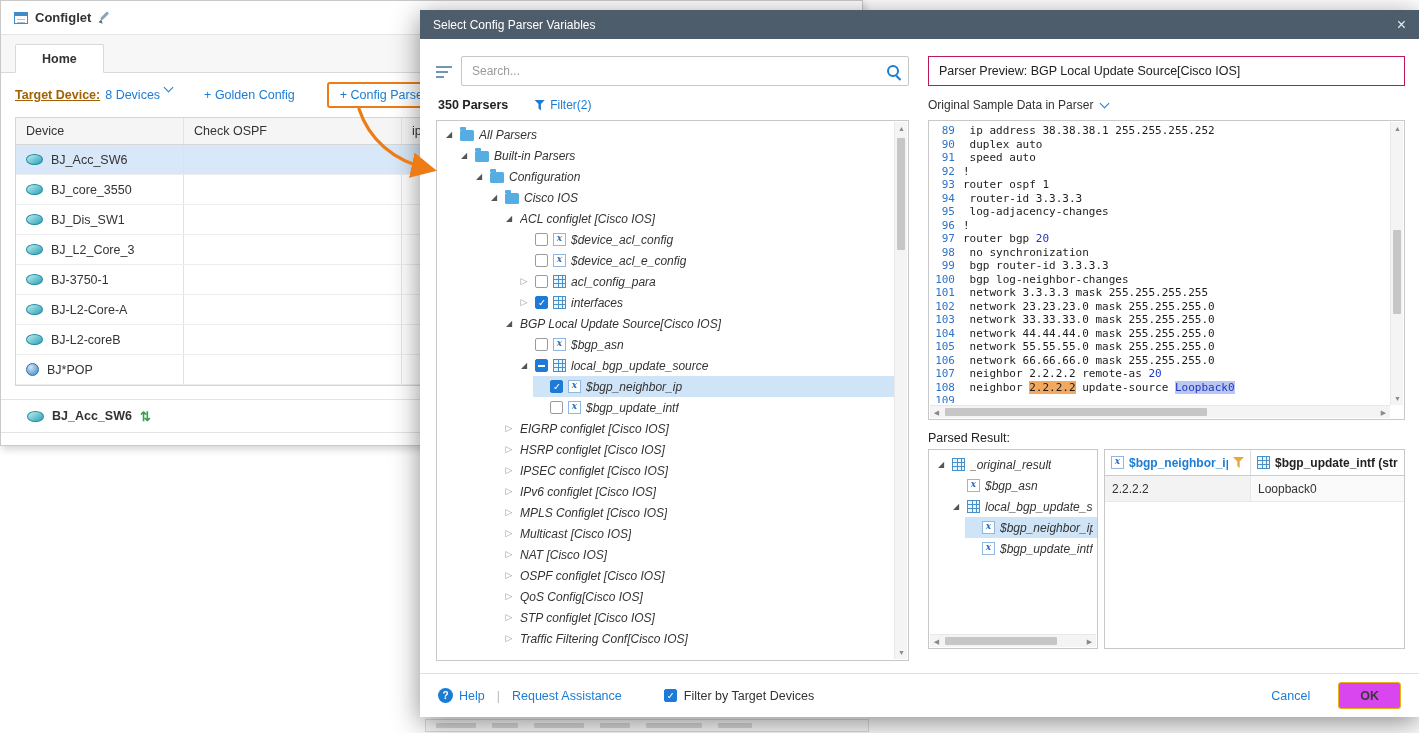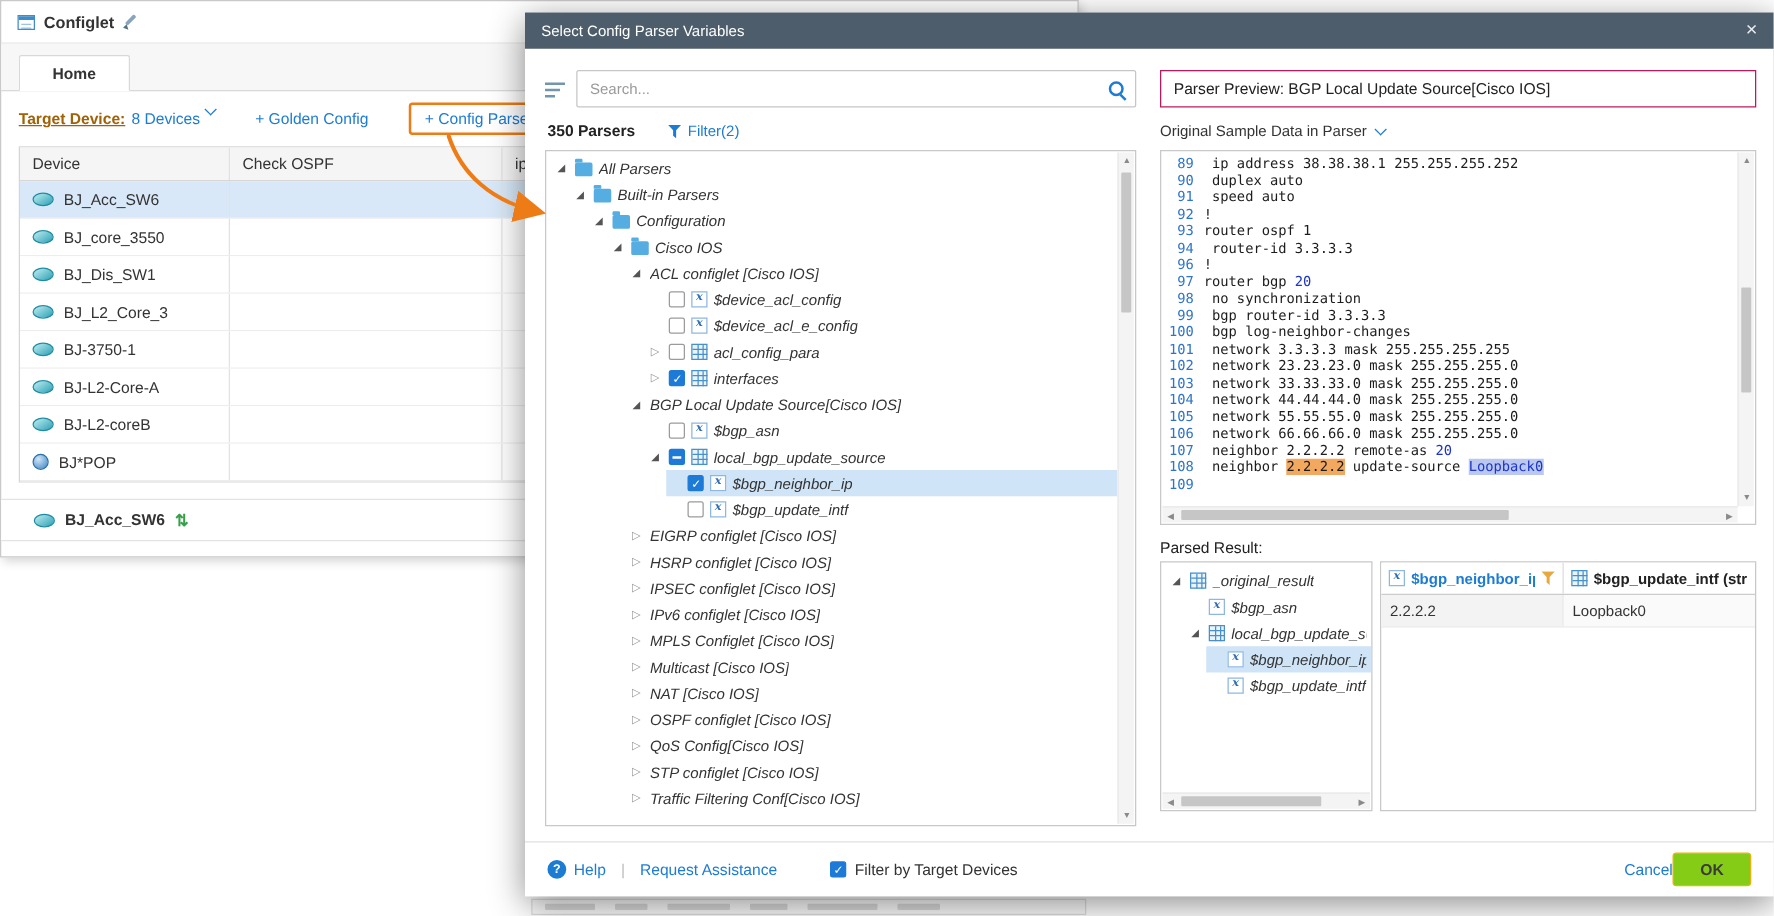--- a/index.html
+++ b/index.html
@@ -187,21 +187,21 @@
 
   
   .dlg-footer { position:absolute; left:0; right:0; bottom:0; height:44px; border-top:1px solid #e0e0e0;
     display:flex; align-items:center; padding:0 18px; font-size:12.5px; background:#fff; }
   .help-icon { width:15px; height:15px; border-radius:50%; background:#1c7cd4; color:#fff;
     display:inline-flex; align-items:center; justify-content:center; margin-right:6px; flex:none; }
   .help-icon::after { content:"?"; font-size:10px; font-weight:700; }
   .sep { color:#bbb; margin:0 12px; }
   .filter-check { display:flex; align-items:center; gap:7px; margin-left:42px; color:#333; }
   .cancel { margin-left:auto; }
-  .ok-btn { background:#84cc16; border:1px solid #edb111; border-radius:3px;
+  .ok-btn { margin-left:28px; background:#d946ef; border:1px solid #edb111; border-radius:3px;
     height:27px; padding:0 21px; font-size:12.5px; font-weight:700; color:#3a3a3a; font-family:inherit; cursor:pointer; }
 </style>
 </head>
 <body>
 
 <div class="bg-window">
   <div class="bw-titlebar">
     <span class="configlet-icon"></span>
     <span class="bw-title">Configlet</span>
     <span class="edit-icon"></span>
@@ -549,20 +549,24 @@
         </div>
         <div class="code-line">
           <span class="lnum">93</span>
           <span class="ltext"><span>router ospf 1</span></span>
         </div>
         <div class="code-line">
           <span class="lnum">94</span>
           <span class="ltext"><span> router-id 3.3.3.3</span></span>
         </div>
         <div class="code-line">
+          <span class="lnum">95</span>
+          <span class="ltext"><span> log-adjacency-changes</span></span>
+        </div>
+        <div class="code-line">
           <span class="lnum">96</span>
           <span class="ltext"><span>!</span></span>
         </div>
         <div class="code-line">
           <span class="lnum">97</span>
           <span class="ltext"><span>router bgp </span><span class="tok-num">20</span></span>
         </div>
         <div class="code-line">
           <span class="lnum">98</span>
           <span class="ltext"><span> no synchronization</span></span>

